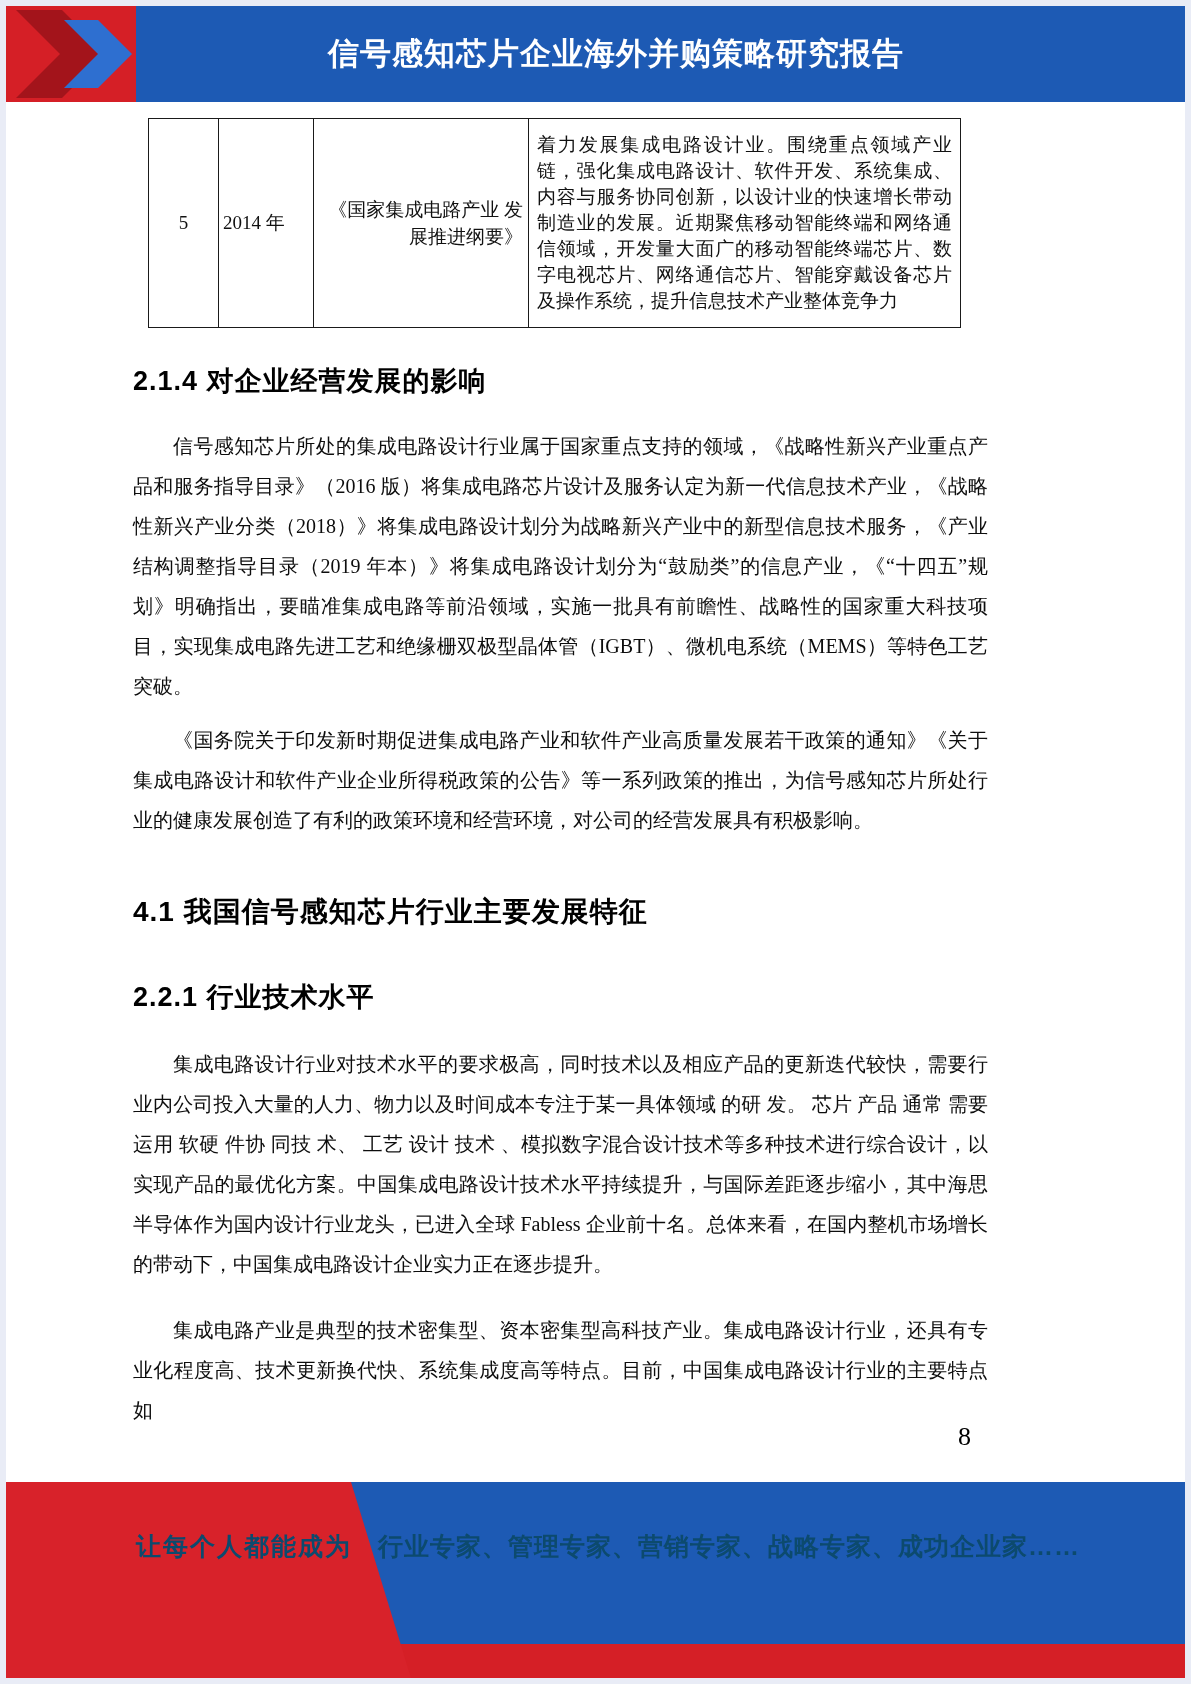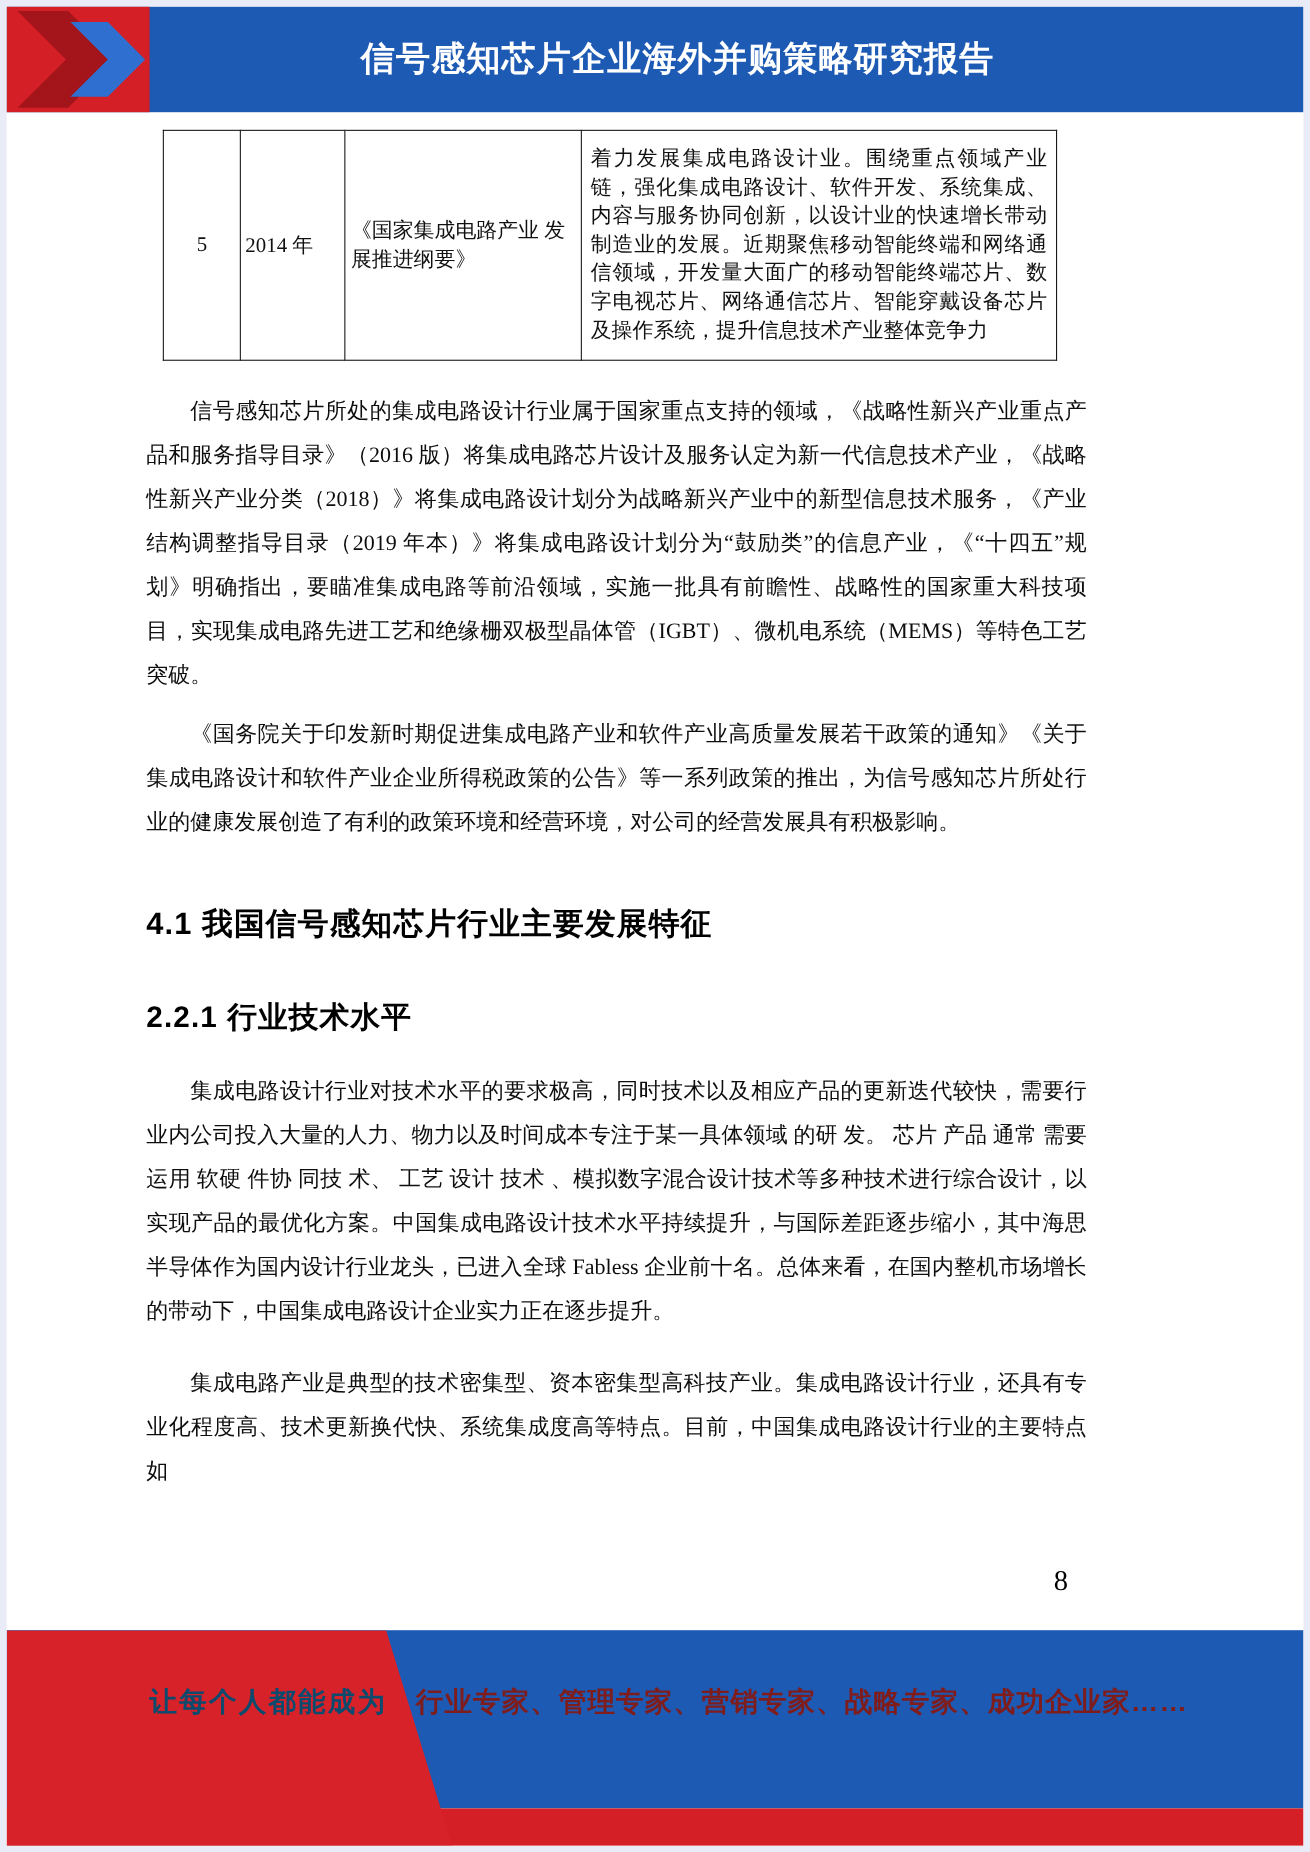--- a/index.html
+++ b/index.html
@@ -20,21 +20,21 @@
   }
   
   .content { padding:0 197px 0 127px; }
   table.policy-table {
     border-collapse:collapse; margin:16px 0 0 15px; width:812px;
     table-layout:fixed; font-size:19px;
   }
   table.policy-table td { border:1px solid #1a1a1a; vertical-align:middle; }
   td.col-num   { width:70px;  text-align:center; }
   td.col-year  { width:95px;  padding-left:4px; }
-  td.col-name  { width:215px; text-align:left; line-height:27px; padding:20px 5px; }
+  td.col-name  { width:215px; text-align:right; line-height:27px; padding:20px 5px; }
   td.col-desc  { width:432px; vertical-align:top; padding:13px 8px; line-height:26px;
                  text-align:justify; }
   .h-sub {
     font-family:"Liberation Sans", sans-serif; font-weight:bold; font-size:27px;
     color:#000; letter-spacing:1px; line-height:38px;
   }
   .h-214 { margin-top:34px; }
   .h-22  { margin-top:52px; font-size:28px; line-height:40px; }
   .h-221 { margin-top:46px; }
   .h-222 { margin-top:18px; }
@@ -56,21 +56,21 @@
   .footer-red {
     position:absolute; top:0; left:0; width:420px; height:100%; background:#d8222a;
     clip-path:polygon(0 0, 345px 0, 405px 100%, 0 100%);
   }
   .footer-left-text {
     position:absolute; left:130px; top:48px; color:#0c4a6e;
     font-family:"Liberation Sans", sans-serif; font-size:25px; font-weight:bold;
     letter-spacing:2px;
   }
   .footer-right-text {
-    position:absolute; left:372px; top:48px; color:#7f1d1d;
+    position:absolute; left:372px; top:48px; color:#0c4a6e;
     font-family:"Liberation Sans", sans-serif; font-size:25px; font-weight:bold;
     letter-spacing:1px; white-space:nowrap;
   }
 </style>
 </head>
 <body>
 
 <div class="page">
 
   <div class="header">
@@ -89,20 +89,21 @@
       <tbody>
           <tr>
         <td class="col-num">5</td>
         <td class="col-year">2014 年</td>
         <td class="col-name">《国家集成电路产业 发展推进纲要》</td>
         <td class="col-desc">着力发展集成电路设计业。围绕重点领域产业 链，强化集成电路设计、软件开发、系统集成、 内容与服务协同创新，以设计业的快速增长带动 制造业的发展。近期聚焦移动智能终端和网络通 信领域，开发量大面广的移动智能终端芯片、数 字电视芯片、网络通信芯片、智能穿戴设备芯片 及操作系统，提升信息技术产业整体竞争力</td>
       </tr>
     </tbody>
       </table>
 
+    <div class="h-sub h-214">2.1.4 对企业经营发展的影响</div>
     <p class="body p-214-1">信号感知芯片所处的集成电路设计行业属于国家重点支持的领域，《战略性新兴产业重点产品和服务指导目录》（2016 版）将集成电路芯片设计及服务认定为新一代信息技术产业，《战略性新兴产业分类（2018）》将集成电路设计划分为战略新兴产业中的新型信息技术服务，《产业结构调整指导目录（2019 年本）》将集成电路设计划分为“鼓励类”的信息产业，《“十四五”规划》明确指出，要瞄准集成电路等前沿领域，实施一批具有前瞻性、战略性的国家重大科技项目，实现集成电路先进工艺和绝缘栅双极型晶体管（IGBT）、微机电系统（MEMS）等特色工艺突破。</p>
     <p class="body p-214-2">《国务院关于印发新时期促进集成电路产业和软件产业高质量发展若干政策的通知》《关于集成电路设计和软件产业企业所得税政策的公告》等一系列政策的推出，为信号感知芯片所处行业的健康发展创造了有利的政策环境和经营环境，对公司的经营发展具有积极影响。</p>
 
     <div class="h-sub h-22">4.1 我国信号感知芯片行业主要发展特征</div>
 
     <div class="h-sub h-221">2.2.1 行业技术水平</div>
     <p class="body p-221">集成电路设计行业对技术水平的要求极高，同时技术以及相应产品的更新迭代较快，需要行业内公司投入大量的人力、物力以及时间成本专注于某一具体领域 的研 发。 芯片 产品 通常 需要运用 软硬 件协 同技 术、 工艺 设计 技术 、模拟数字混合设计技术等多种技术进行综合设计，以实现产品的最优化方案。中国集成电路设计技术水平持续提升，与国际差距逐步缩小，其中海思半导体作为国内设计行业龙头，已进入全球 Fabless 企业前十名。总体来看，在国内整机市场增长的带动下，中国集成电路设计企业实力正在逐步提升。</p>
 
     <p class="body p-222">集成电路产业是典型的技术密集型、资本密集型高科技产业。集成电路设计行业，还具有专业化程度高、技术更新换代快、系统集成度高等特点。目前，中国集成电路设计行业的主要特点如</p>
 

